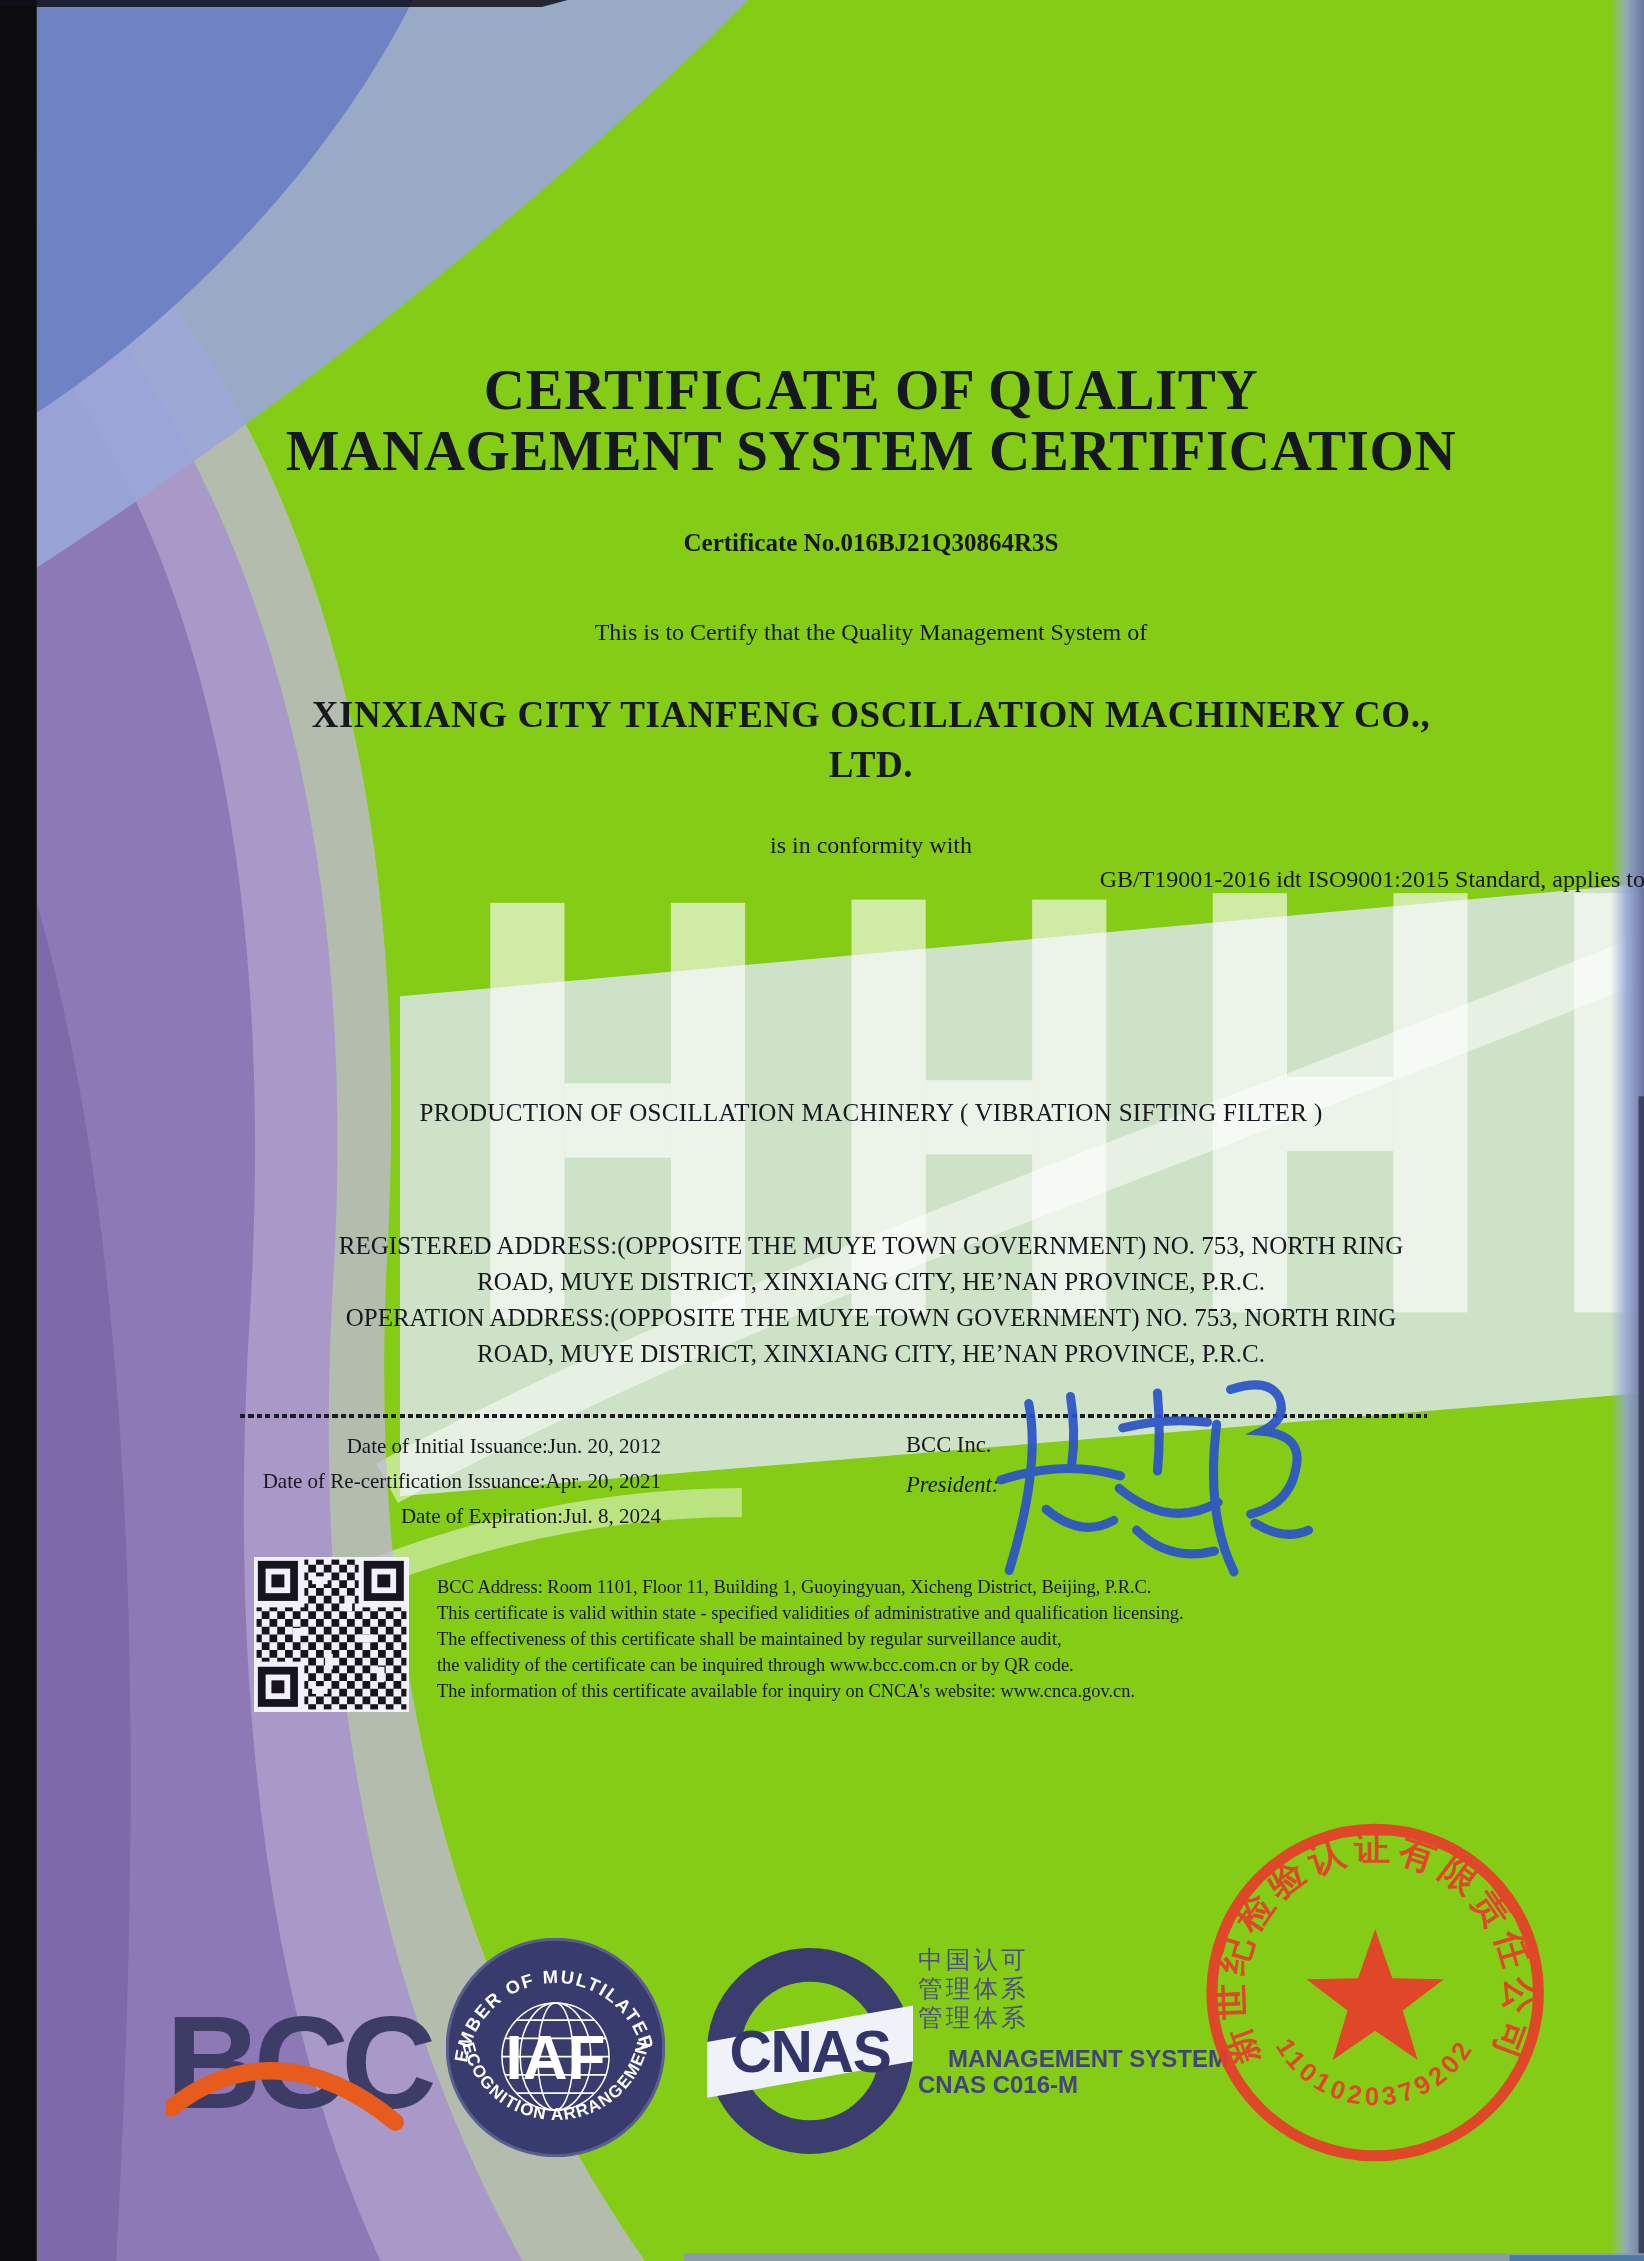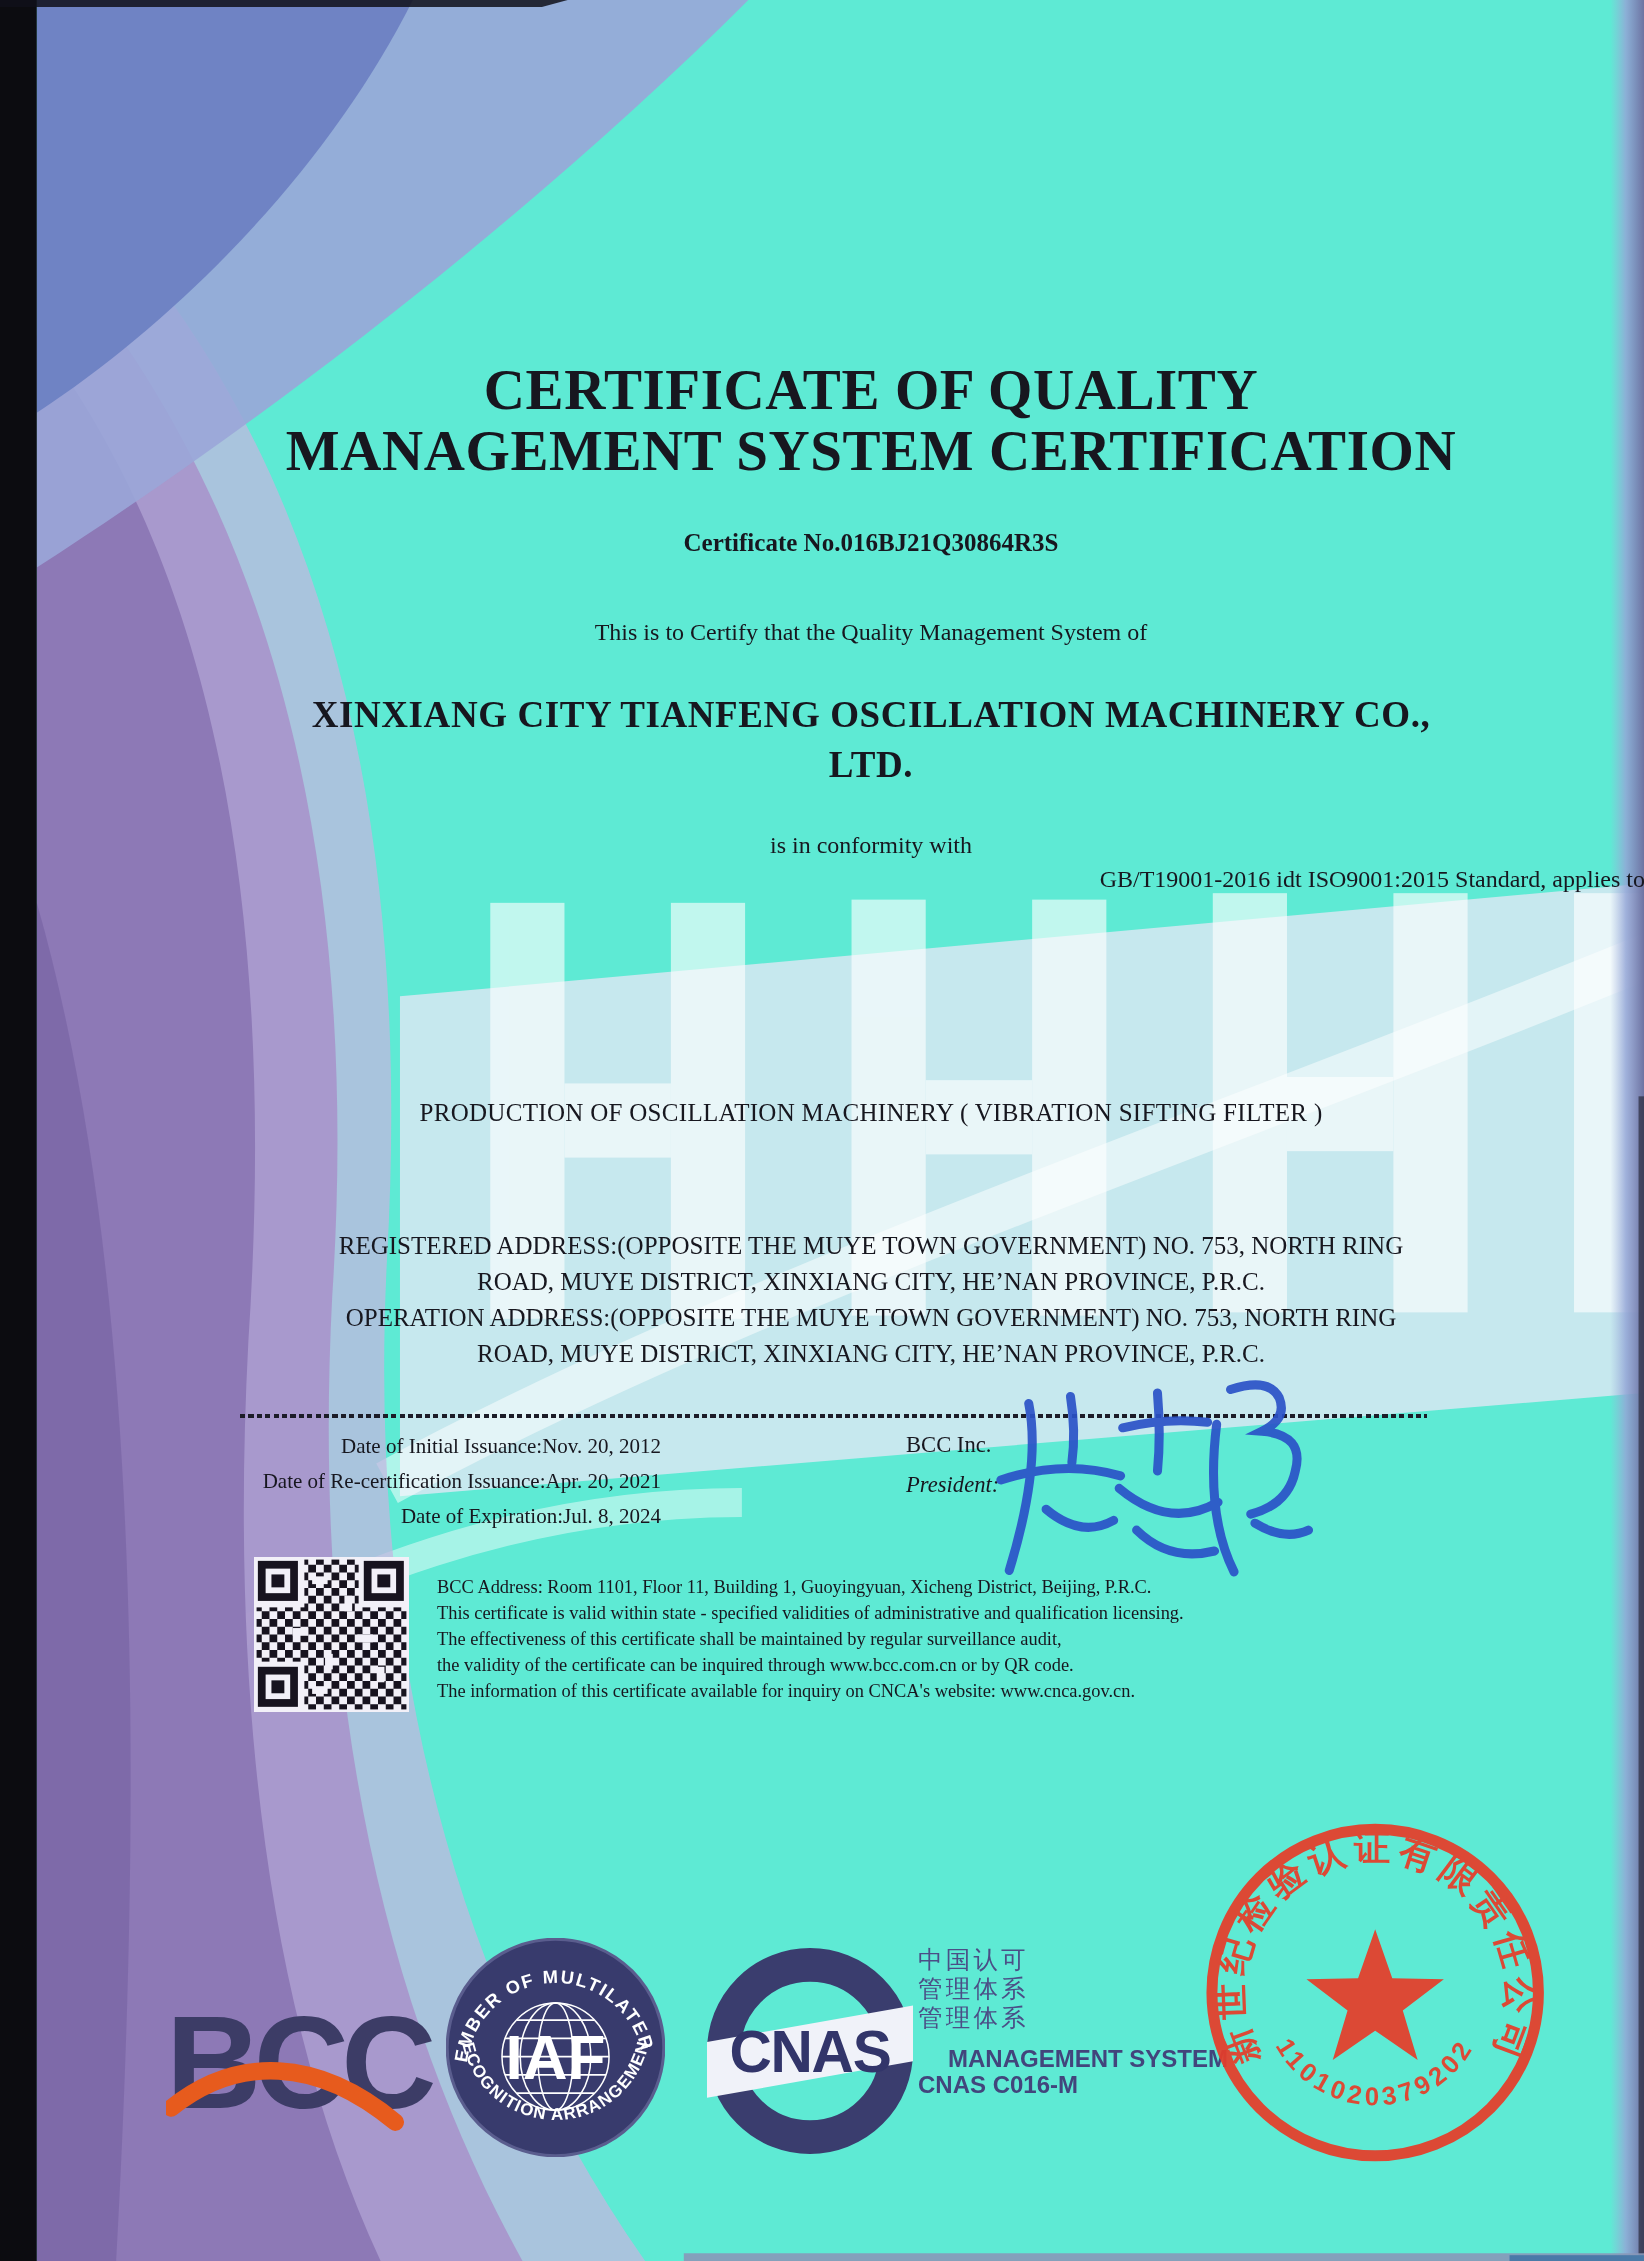--- a/index.html
+++ b/index.html
@@ -1,18 +1,18 @@
 <!DOCTYPE html>
 <html style="font-size:10.3px"><head>
 <meta charset="utf-8">
 <style>
   html,body{margin:0;padding:0;background:#555;}
   .page{
     position:relative; width:1645px; height:2261px; overflow:hidden;
-    background:#5eead4;
+    background:#84cc16;
     font-family:"Liberation Serif","DejaVu Serif",serif;
     color:#17171f;
   }
   .abs{position:absolute;}
   .bg{position:absolute;left:0;top:0;width:1645px;height:2261px;}
   .ctr{left:97px;width:1548px;text-align:center;}
   .title{top:359px;font-size:57px;font-weight:700;line-height:61px;letter-spacing:0.6px;}
   .certno{top:529px;font-size:25px;font-weight:700;}
   .credit{top:559px;font-size:25px;font-weight:700;}
   .intro{top:619px;font-size:24px;}
@@ -106,21 +106,21 @@
   <div class="abs address">
     <div>REGISTERED ADDRESS:(OPPOSITE THE MUYE TOWN GOVERNMENT) NO. 753, NORTH RING</div>
     <div>ROAD, MUYE DISTRICT, XINXIANG CITY, HE’NAN PROVINCE, P.R.C.</div>
     <div>OPERATION ADDRESS:(OPPOSITE THE MUYE TOWN GOVERNMENT) NO. 753, NORTH RING</div>
     <div>ROAD, MUYE DISTRICT, XINXIANG CITY, HE’NAN PROVINCE, P.R.C.</div>
   </div>
 
   <div class="abs dashline"></div>
 
   <div class="abs dates">
-    <div>Date of Initial Issuance:Nov. 20, 2012</div>
+    <div>Date of Initial Issuance:Jun. 20, 2012</div>
     <div>Date of Re-certification Issuance:Apr. 20, 2021</div>
     <div>Date of Expiration:Jul. 8, 2024</div>
   </div>
 
   <div class="abs issuer">BCC Inc.</div>
   <div class="abs president">President:</div>
 
   <svg class="abs" style="left:980px;top:1361px" width="348" height="245" viewBox="0 0 500 350" aria-label="尚志强">
     <g stroke="#2b53c8" stroke-width="13" stroke-linecap="round" fill="none" opacity=".92">
       <path d="M70,60 q18,90 -28,240"></path>

